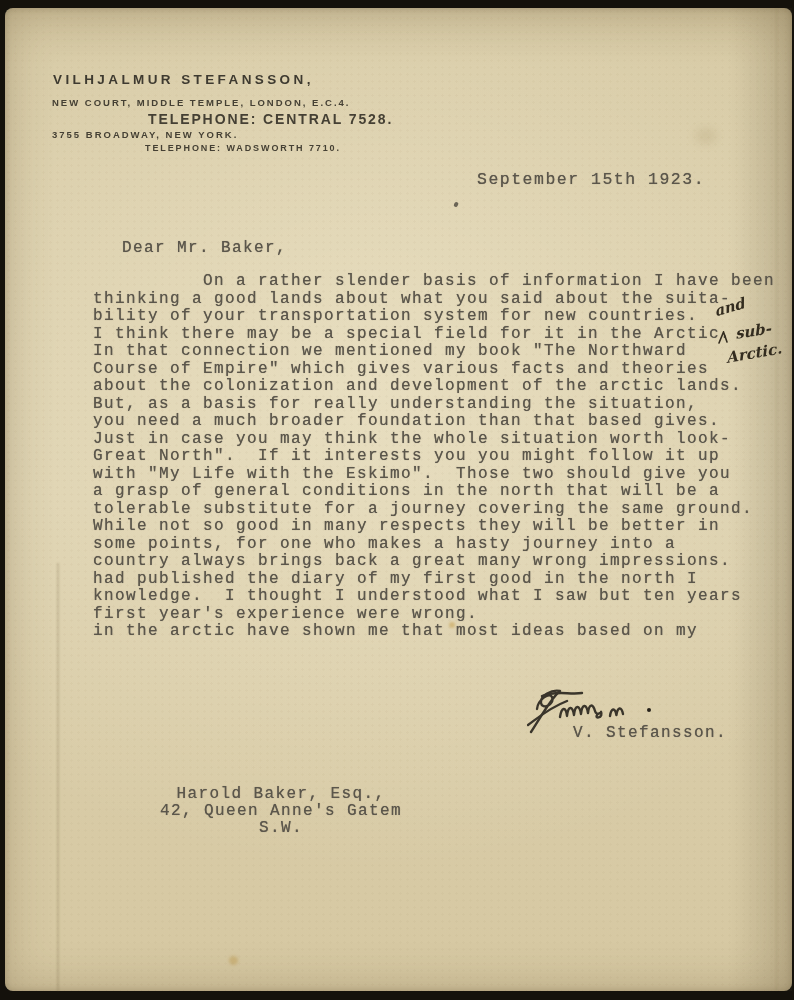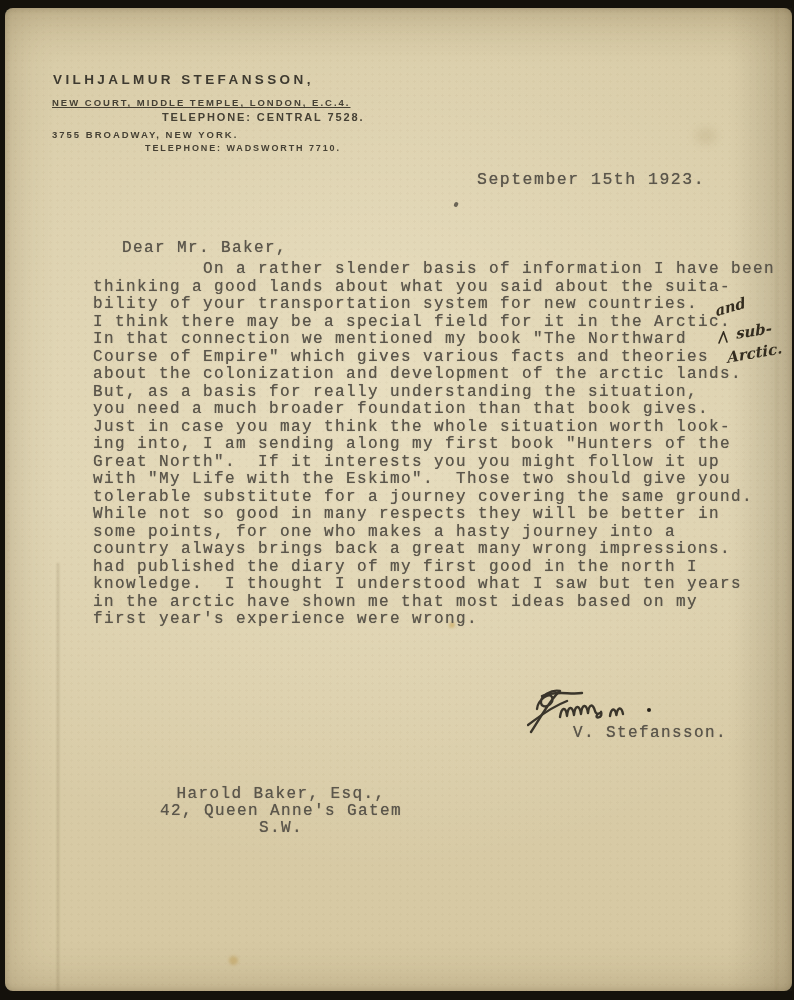--- a/index.html
+++ b/index.html
@@ -31,36 +31,36 @@
   .fold-left{left:52px;top:555px;bottom:0;width:2px;filter:blur(1px);}
   .fold-right{right:15px;top:0;bottom:0;width:1.5px;filter:blur(1px);background:rgba(108,92,58,0.18);}
   .stain{position:absolute;border-radius:50%;pointer-events:none;}
   .stain1{left:224px;top:948px;width:9px;height:9px;background:rgba(176,130,35,0.30);filter:blur(1.5px);}
   .stain2{left:444px;top:614px;width:6px;height:6px;background:rgba(186,140,40,0.38);filter:blur(1px);}
   .stain3{left:690px;top:120px;width:22px;height:16px;background:rgba(130,105,60,0.12);filter:blur(4px);}
 
   
   .lh{position:absolute;color:#3e3a30;white-space:pre;}
   .lh-name{left:48px;top:64px;font-size:13.5px;font-weight:700;letter-spacing:3.4px;}
-  .lh-a1{left:47px;top:89px;font-size:9.5px;font-weight:700;letter-spacing:2.0px;color:#454034;text-decoration:underline;}
-  .lh-t1{left:157px;top:103px;font-size:11px;font-weight:700;letter-spacing:1.9px;color:#454034;}
+  .lh-a1{left:47px;top:89px;font-size:9.5px;font-weight:700;letter-spacing:2.0px;color:#454034;}
+  .lh-t1{left:143px;top:103px;font-size:14px;font-weight:700;letter-spacing:1.9px;color:#454034;}
   .lh-a2{left:47px;top:121px;font-size:9.5px;font-weight:700;letter-spacing:2.0px;color:#454034;}
   .lh-t2{left:140px;top:135px;font-size:9px;font-weight:700;letter-spacing:1.9px;color:#454034;text-align:right;}
 
   
   .type{
     font-family:"Liberation Mono","DejaVu Sans Mono",monospace;
     color:#5b564b;white-space:pre;
     text-shadow:0 0 0.7px rgba(91,86,75,0.85);
   }
   .date{position:absolute;left:472px;top:162px;font-size:16.5px;letter-spacing:1.5px;}
   .stray-mark{position:absolute;left:449px;top:194px;width:4px;height:5px;background:#4e493e;border-radius:60% 40% 50% 50%;transform:rotate(24deg);opacity:.8;}
   .letter{position:absolute;left:88px;top:231px;}
   .salutation{font-size:16px;letter-spacing:1.4px;padding-left:29px;}
-  .body-lines{margin-top:4px;}
+  .body-lines{margin-top:16px;}
   .body-line{font-size:16px;letter-spacing:1.4px;line-height:17.5px;height:17.5px;}
 
   
   .hand{
     font-family:"DejaVu Serif", serif;font-style:italic;font-weight:700;
     color:#332c1f;position:absolute;white-space:pre;
   }
   .annot{position:absolute;left:698px;top:292px;width:92px;height:74px;}
   .annot-and{left:12px;top:-2px;font-size:15px;transform:rotate(-16deg) skewX(-6deg);}
   .annot-sub{left:33px;top:22px;font-size:15px;transform:rotate(-9deg) skewX(-6deg);}
@@ -104,33 +104,33 @@
     <div class="type salutation">Dear Mr. Baker,</div>
     <div class="body-lines">
         <div class="type body-line">          On a rather slender basis of information I have been</div>
         <div class="type body-line">thinking a good lands about what you said about the suita-</div>
         <div class="type body-line">bility of your transportation system for new countries.</div>
         <div class="type body-line">I think there may be a special field for it in the Arctic.</div>
         <div class="type body-line">In that connection we mentioned my book "The Northward</div>
         <div class="type body-line">Course of Empire" which gives various facts and theories</div>
         <div class="type body-line">about the colonization and development of the arctic lands.</div>
         <div class="type body-line">But, as a basis for really understanding the situation,</div>
-        <div class="type body-line">you need a much broader foundation than that book gives.</div>
+        <div class="type body-line">you need a much broader foundation than that based gives.</div>
         <div class="type body-line">Just in case you may think the whole situation worth look-</div>
-        <div class="type body-line">ing into, I am sending along my first book "Hunters of the</div>
         <div class="type body-line">Great North".  If it interests you you might follow it up</div>
         <div class="type body-line">with "My Life with the Eskimo".  Those two should give you</div>
+        <div class="type body-line">a grasp of general conditions in the north that will be a</div>
         <div class="type body-line">tolerable substitute for a journey covering the same ground.</div>
         <div class="type body-line">While not so good in many respects they will be better in</div>
         <div class="type body-line">some points, for one who makes a hasty journey into a</div>
         <div class="type body-line">country always brings back a great many wrong impressions.</div>
         <div class="type body-line">had published the diary of my first good in the north I</div>
         <div class="type body-line">knowledge.  I thought I understood what I saw but ten years</div>
+        <div class="type body-line">first year's experience were wrong.</div>
         <div class="type body-line">in the arctic have shown me that most ideas based on my</div>
-        <div class="type body-line">first year's experience were wrong.</div>
       </div>
   </div>
 
   <div class="annot">
     <span class="hand annot-and">and</span>
     <span class="hand annot-sub">sub-</span>
     <span class="hand annot-arctic">Arctic.</span>
     <span class="annot-caret">
       <svg width="12" height="13" viewBox="0 0 12 13">
         <path d="M2 12 L6.5 1 L10 11" fill="none" stroke="#332c1f" stroke-width="1.6" stroke-linecap="round"></path>

